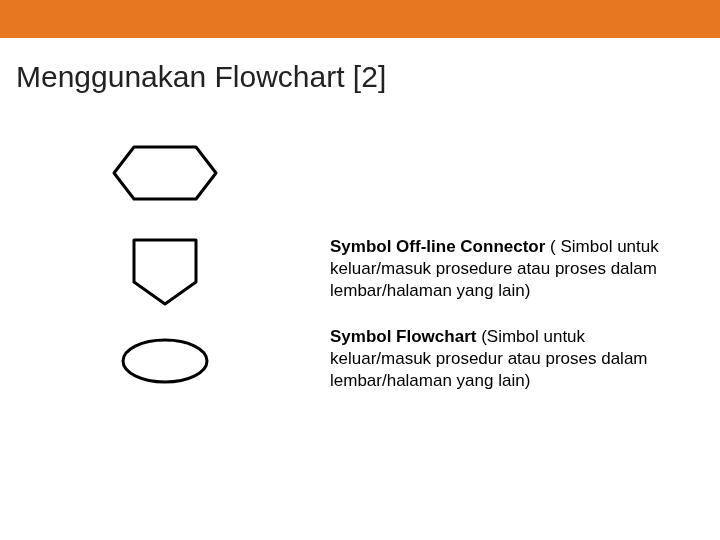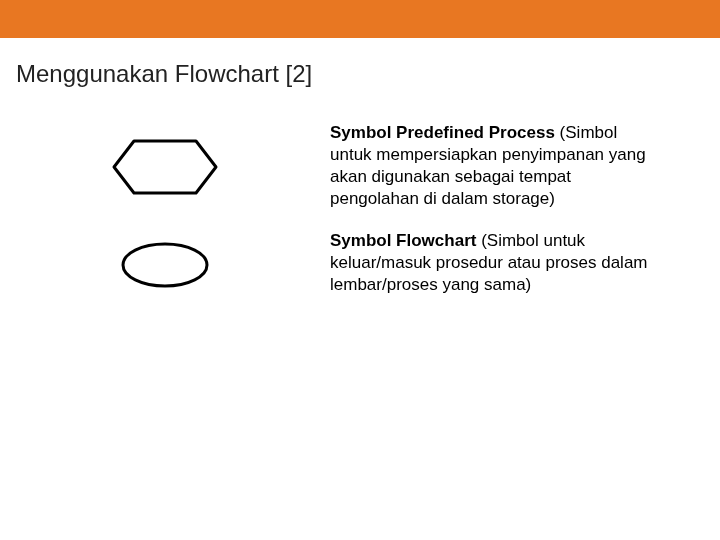--- a/index.html
+++ b/index.html
@@ -9,21 +9,21 @@
     background: #ffffff;
     font-family: Arial, Helvetica, sans-serif;
     overflow: hidden;
   }
   .top-bar {
     width: 100%;
     height: 38px;
     background: #e87722;
   }
   .title {
-    font-size: 24px;
+    font-size: 30px;
     color: #222;
     padding: 22px 16px 0 16px;
     font-weight: 400;
   }
   .content {
     padding-top: 34px;
     display: flex;
     flex-direction: column;
     gap: 18px;
   }
@@ -60,30 +60,37 @@
 <h1 class="title">Menggunakan Flowchart [2]</h1>
 
 <div class="content">
 
   <div class="row row1">
     <div class="icon-col">
       <svg width="110" height="64" viewBox="0 0 110 64">
         <polygon points="24,6 86,6 106,32 86,58 24,58 4,32" fill="#ffffff" stroke="#000" stroke-width="3" stroke-linejoin="round"></polygon>
       </svg>
     </div>
+  </div>
+
+  <div class="row row2">
+    <div class="icon-col">
+      <svg width="74" height="72" viewBox="0 0 74 72">
+        <polygon points="6,4 68,4 68,46 37,68 6,46" fill="#ffffff" stroke="#000" stroke-width="3" stroke-linejoin="round"></polygon>
+      </svg>
+    </div>
     <div class="text-col">
-      <span class="bold">Symbol Predefined Process</span><span> (Simbol untuk mempersiapkan penyimpanan yang akan digunakan sebagai tempat pengolahan di dalam storage)</span>
+      <span class="bold">Symbol Off-line Connector</span><span> ( Simbol untuk keluar/masuk prosedure atau proses dalam lembar/halaman yang lain)</span>
     </div>
   </div>
-
 
   <div class="row row3">
     <div class="icon-col">
       <svg width="96" height="52" viewBox="0 0 96 52">
         <ellipse cx="48" cy="26" rx="42" ry="21" fill="#ffffff" stroke="#000" stroke-width="3"></ellipse>
       </svg>
     </div>
     <div class="text-col">
-      <span class="bold">Symbol Flowchart</span><span> (Simbol untuk keluar/masuk prosedur atau proses dalam lembar/proses yang sama)</span>
+      <span class="bold">Symbol Flowchart</span><span> (Simbol untuk keluar/masuk prosedur atau proses dalam lembar/halaman yang lain)</span>
     </div>
   </div>
 
 </div>
 
 </body></html>

